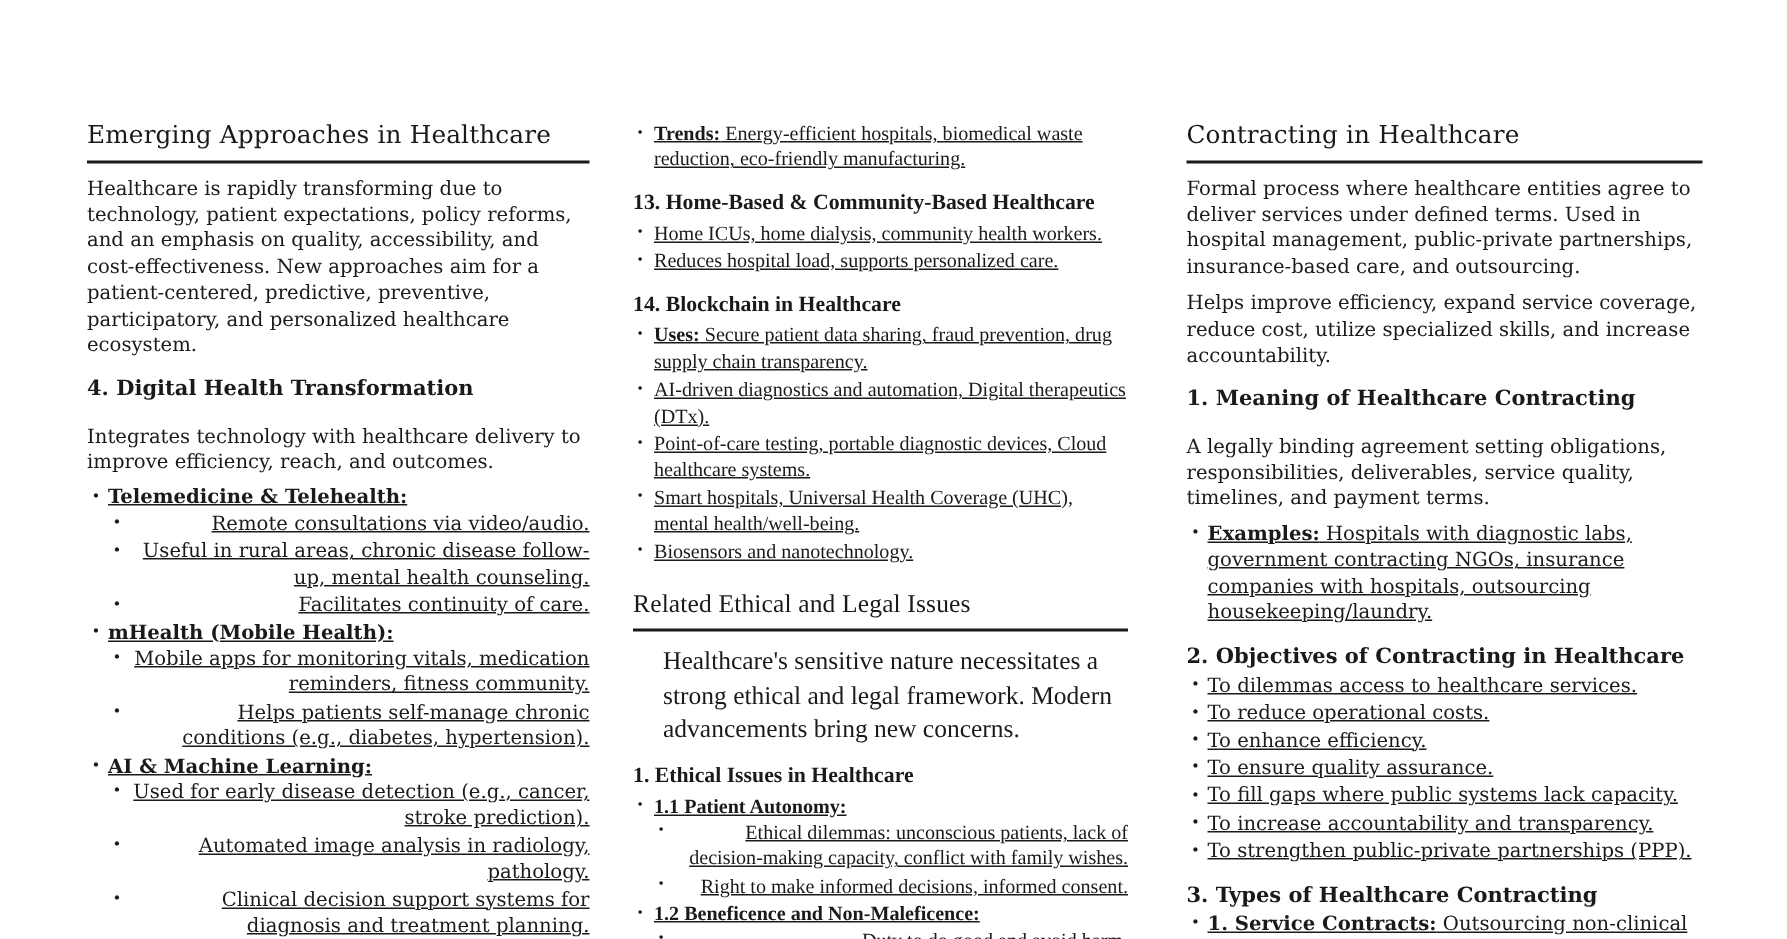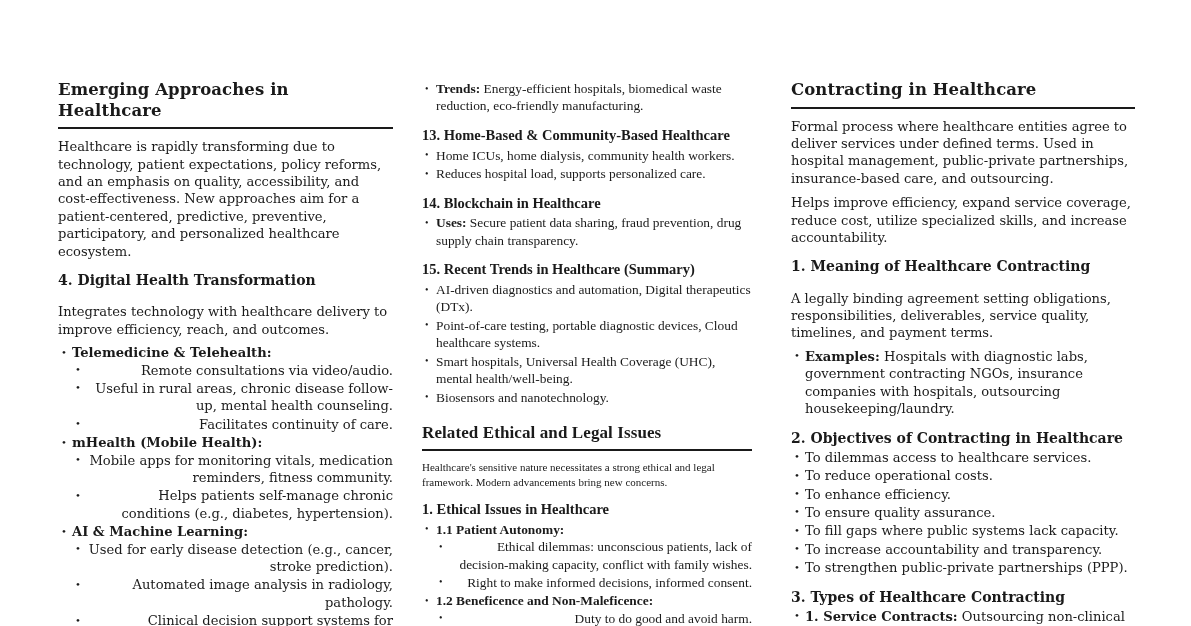--- a/index.html
+++ b/index.html
@@ -37,21 +37,21 @@
   }
 
   .col-1 { width: 400px; padding-left: 58px; padding-right: 7px; }
   .col-2 { width: 365px; padding-left: 22px; padding-right: 13px;
            font-family: "Liberation Serif", serif; }
   .col-3 { width: 426px; padding-left: 26px; padding-right: 56px; }
 
   
   h1.doc-title {
     font-size: 16.5px;
-    font-weight: bold;
+    font-weight: normal;
     margin: 0 0 0 0;
     padding: 0 0 6px 0;
     line-height: 1.25;
     border-bottom: 2.5px solid #1a1a1a;
     letter-spacing: 0.1px;
   }
   .col-2 h1.doc-title { font-size: 17px; }
 
   h2.sec-title {
     font-size: 14px;
@@ -60,30 +60,31 @@
     line-height: 1.3;
   }
   .col-2 h2.sec-title { font-size: 14.5px; }
 
   p.para {
     font-size: 13.1px;
     line-height: 1.33;
     margin: 7px 0 0 0;
     text-align: left;
   }
-  .col-2 p.para { font-size: 11px; line-height: 1.3; }
+  .col-2 p.para { font-size: 17px; line-height: 1.3; margin-left: 20px; }
 
   h1.doc-title + p.para { margin-top: 9px; }
   h2.sec-title + p.para { margin-top: 14px; }
 
   
   ul.lv1 {
     list-style: none;
     margin: 6px 0 0 0;
     padding: 0;
+    text-decoration: underline;
   }
   ul.lv1.tight { margin-top: 2px; }
 
   ul.lv1 > li {
     position: relative;
     padding-left: 14px;
     margin: 0 0 1px 0;
     font-size: 13.1px;
     line-height: 1.33;
   }
@@ -180,21 +181,20 @@
         <li>Reduces hospital load, supports personalized care.</li>
       </ul>
 
       <h2 class="sec-title">14. Blockchain in Healthcare</h2>
       <ul class="lv1 tight">
         <li>
           <span class="lead inline">Uses:</span><span class="inline"> Secure patient data sharing, fraud prevention, drug supply chain transparency.</span>
         </li>
       </ul>
 
-      <h2 class="sec-title">15. Recent Trends in Healthcare (Summary)</h2>
       <ul class="lv1 tight">
         <li>AI-driven diagnostics and automation, Digital therapeutics (DTx).</li>
         <li>Point-of-care testing, portable diagnostic devices, Cloud healthcare systems.</li>
         <li>Smart hospitals, Universal Health Coverage (UHC), mental health/well-being.</li>
         <li>Biosensors and nanotechnology.</li>
       </ul>
 
       <h1 class="doc-title" style="margin-top:16px">Related Ethical and Legal Issues</h1>
       <p class="para">Healthcare's sensitive nature necessitates a strong ethical and legal framework. Modern advancements bring new concerns.</p>
 

